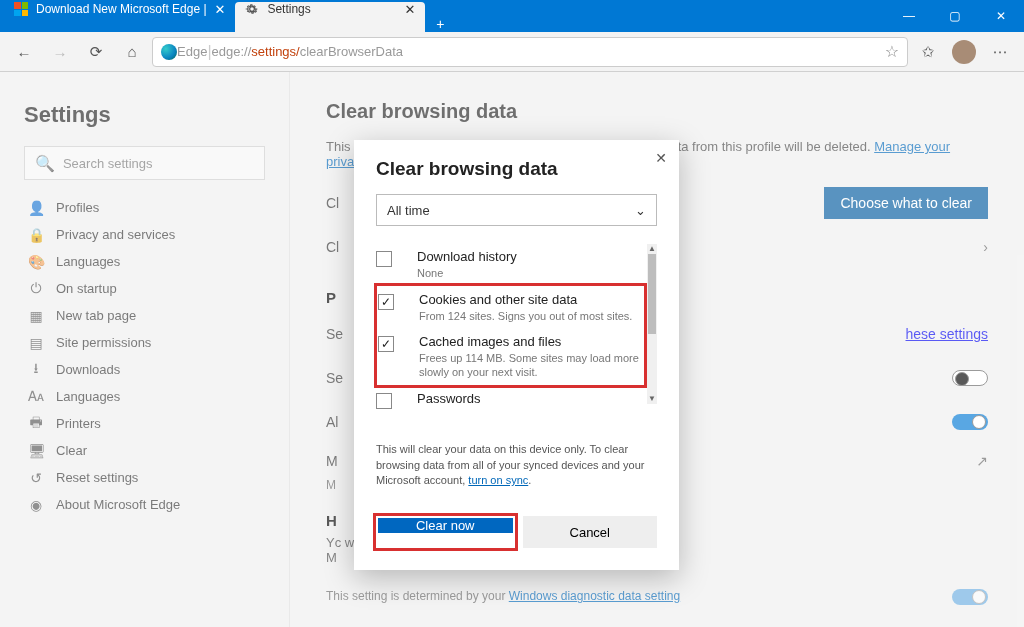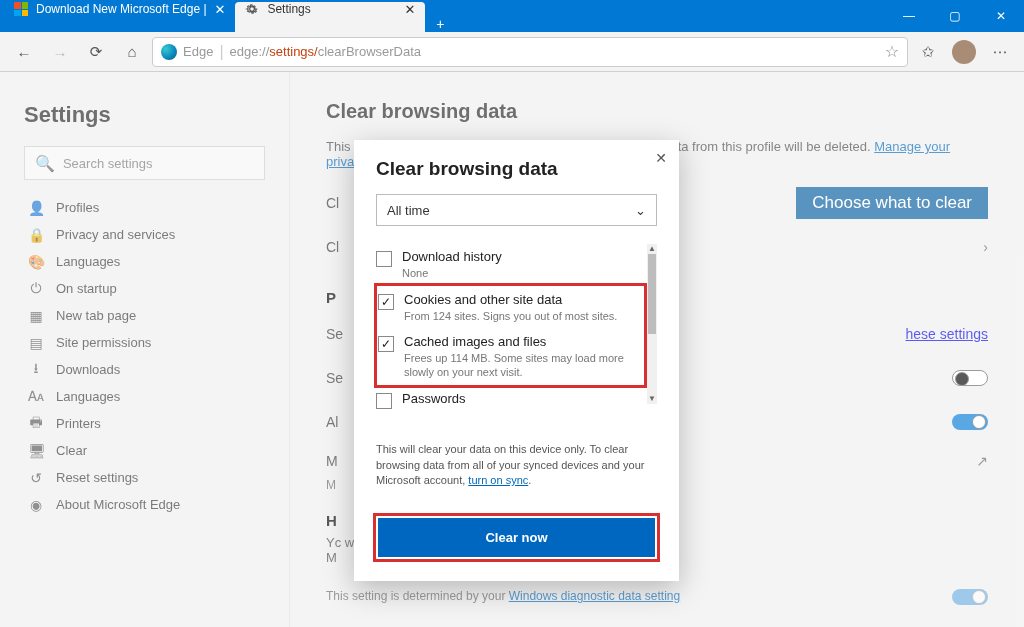--- a/index.html
+++ b/index.html
@@ -17,21 +17,21 @@
 .ms-icon { width: 14px; height: 14px; display: inline-grid; grid-template-columns: 1fr 1fr; grid-template-rows: 1fr 1fr; gap: 1px; }
 .ms-icon span:nth-child(1){background:#f25022;} .ms-icon span:nth-child(2){background:#7fba00;}
 .ms-icon span:nth-child(3){background:#00a4ef;} .ms-icon span:nth-child(4){background:#ffb900;}
 .gear { width: 14px; height: 14px; }
 .newtab-btn { width: 30px; display:flex; align-items:center; justify-content:center; color:#fff; font-size:14px; }
 
 
 .toolbar { height: 40px; background: #f3f3f3; border-bottom: 1px solid #d0d0d0; display:flex; align-items:center; padding:0 8px; gap:4px;}
 .tool-btn { width:32px; height:32px; display:flex; align-items:center; justify-content:center; color:#555; border-radius:3px; font-size:15px; }
 .tool-btn.disabled { color:#bbb; }
-.addrbar { flex:1; height:30px; background:#fff; border:1px solid #ccc; border-radius:4px; display:flex; align-items:center; padding:0 8px; gap:6px; }
+.addrbar { flex:1; height:30px; background:#fff; border:1px solid #ccc; border-radius:4px; display:flex; align-items:center; padding:0 8px; }
 .addrbar .elogo { width:16px; height:16px; border-radius:50%; background:radial-gradient(circle at 30% 30%,#3cc,#0a84c1 60%,#064 100%); }
 .addr-txt { font-size:13px; color:#999; white-space: nowrap; }
 .addr-txt .dark { color:#c2410c; }
 .addr-star { margin-left:auto; color:#888; }
 .prof-avatar { width:24px; height:24px; border-radius:50%; background:#a88c76; margin:0 4px;}
 
 
 .content { display:flex; height: calc(627px - 72px); }
 .sidebar { width: 290px; padding: 30px 24px; border-right:1px solid #ddd; background:#efefef; }
 .sidebar h1 { font-size:22px; font-weight:600; margin-bottom:18px; color:#222; }
@@ -39,51 +39,51 @@
 .search-box input { border:none; background:transparent; outline:none; font-size:13px; flex:1; color:#555; }
 .side-item { display:flex; align-items:center; gap:12px; height:27px; padding:0 4px; font-size:13px; color:#333; cursor:pointer; }
 .side-item .ico { width:16px; text-align:center; color:#555; font-size:14px; }
 
 
 .main { flex:1; padding: 28px 36px; background:#efefef; overflow:hidden; position:relative; }
 .main h2 { font-size:20px; font-weight:600; margin-bottom:16px; color:#222;}
 .desc { font-size:13px; color:#444; margin-bottom:12px; }
 .desc a { color:#0067b8; text-decoration:underline; }
 .row { display:flex; align-items:center; height:44px; font-size:14px; color:#333; }
-.btn-primary { background:#005a9e; color:#fff; border:none; height:32px; padding:0 16px; font-size:17px; cursor:pointer; }
+.btn-primary { background:#005a9e; color:#fff; border:none; height:32px; padding:0 16px; font-size:14px; cursor:pointer; }
 .chev { margin-left:auto; color:#666; }
 .toggle { width:36px; height:16px; border-radius:10px; position:relative; }
 .toggle::after{content:"";position:absolute;width:12px;height:12px;border-radius:50%;top:1px;background:#fff;border:1px solid #666;}
 .toggle.off{background:#fff;border:1px solid #666;} .toggle.off::after{left:2px;background:#000;}
 .toggle.on{background:#0078d4;} .toggle.on::after{right:2px;}
 .sect-title{font-size:15px;font-weight:600;margin-top:20px;margin-bottom:6px;}
 .sub { font-size:12px; color:#666; }
 .extlink-ico{color:#666;}
 
 
 .overlay { position:absolute; inset:72px 0 0 0; background:rgba(255,255,255,.35); }
 .modal { position:absolute; left:354px; top:140px; width:325px; background:#fff; box-shadow:0 8px 28px rgba(0,0,0,.25); padding:18px 22px 22px; }
 .modal h3 { font-size:19px; font-weight:600; margin-bottom:14px; color:#222;}
 .modal .close-x { position:absolute; right:12px; top:10px; font-size:14px; color:#555; cursor:pointer;}
 .lbl { font-size:11px; color:#555; margin-bottom:6px;}
 .select { height:32px; border:1px solid #bbb; display:flex; align-items:center; padding:0 10px; font-size:13px; color:#333; justify-content:space-between; margin-bottom:18px; cursor:pointer;}
 .checklist { position:relative; padding-right:12px; }
 .scrlbar { position:absolute; right:0; top:0; width:10px; height:160px; background:#f0f0f0;}
 .scrlbar .thumb{position:absolute;left:1px;width:8px;background:#bdbdbd;}
 .scrlbar .arr{position:absolute;left:0;width:10px;height:10px;font-size:8px;text-align:center;color:#666;line-height:10px;}
-.chk-item { display:flex; gap:10px; padding:5px 0; }
+.chk-item { display:flex; gap:25px; padding:5px 0; }
 .chk-box { width:16px; height:16px; border:1px solid #888; display:flex; align-items:center; justify-content:center; font-size:12px; color:#222; flex-shrink:0; margin-top:2px;}
 .chk-title{font-size:13px;color:#222;}
 .chk-sub{font-size:11px;color:#777;line-height:1.3;margin-top:2px;}
 .redbox { outline:3px solid #d83030; outline-offset:-1px; padding:2px;}
 .modal-note{font-size:11px;color:#555;line-height:1.4;margin:28px 0;}
 .modal-note a{color:#0067b8;text-decoration:underline;}
 .modal-buttons{display:flex;gap:8px;}
 .btn-sec{flex:1;height:32px;background:#eee;border:none;font-size:13px;cursor:pointer;}
-.btn-pri{flex:1;height:39px;background:#0067c0;color:#fff;border:none;font-size:13px;font-weight:700;cursor:pointer;}
+.btn-pri{flex:1;height:15px;background:#0067c0;color:#fff;border:none;font-size:13px;font-weight:400;cursor:pointer;}
 .red-wrap{outline:3px solid #d83030;padding:2px;}
 svg{display:block;}
 </style>
 </head>
 <body>
 
 <div class="titlebar">
   <div class="tab-strip">
     <div class="tab inactive">
       <span class="ms-icon">
@@ -289,14 +289,15 @@
   </div>
 
   <div class="modal-note">
     <span>This will clear your data on this device only. To clear browsing data from all of your synced devices and your Microsoft account, </span><a href="#">turn on sync</a><span>.</span>
   </div>
 
   <div class="modal-buttons">
     <span class="red-wrap" style="flex:1;display:flex">
       <button class="btn-pri">Clear now</button>
     </span>
+    <button class="btn-sec">Cancel</button>
   </div>
 </div>
 
 </body></html>

